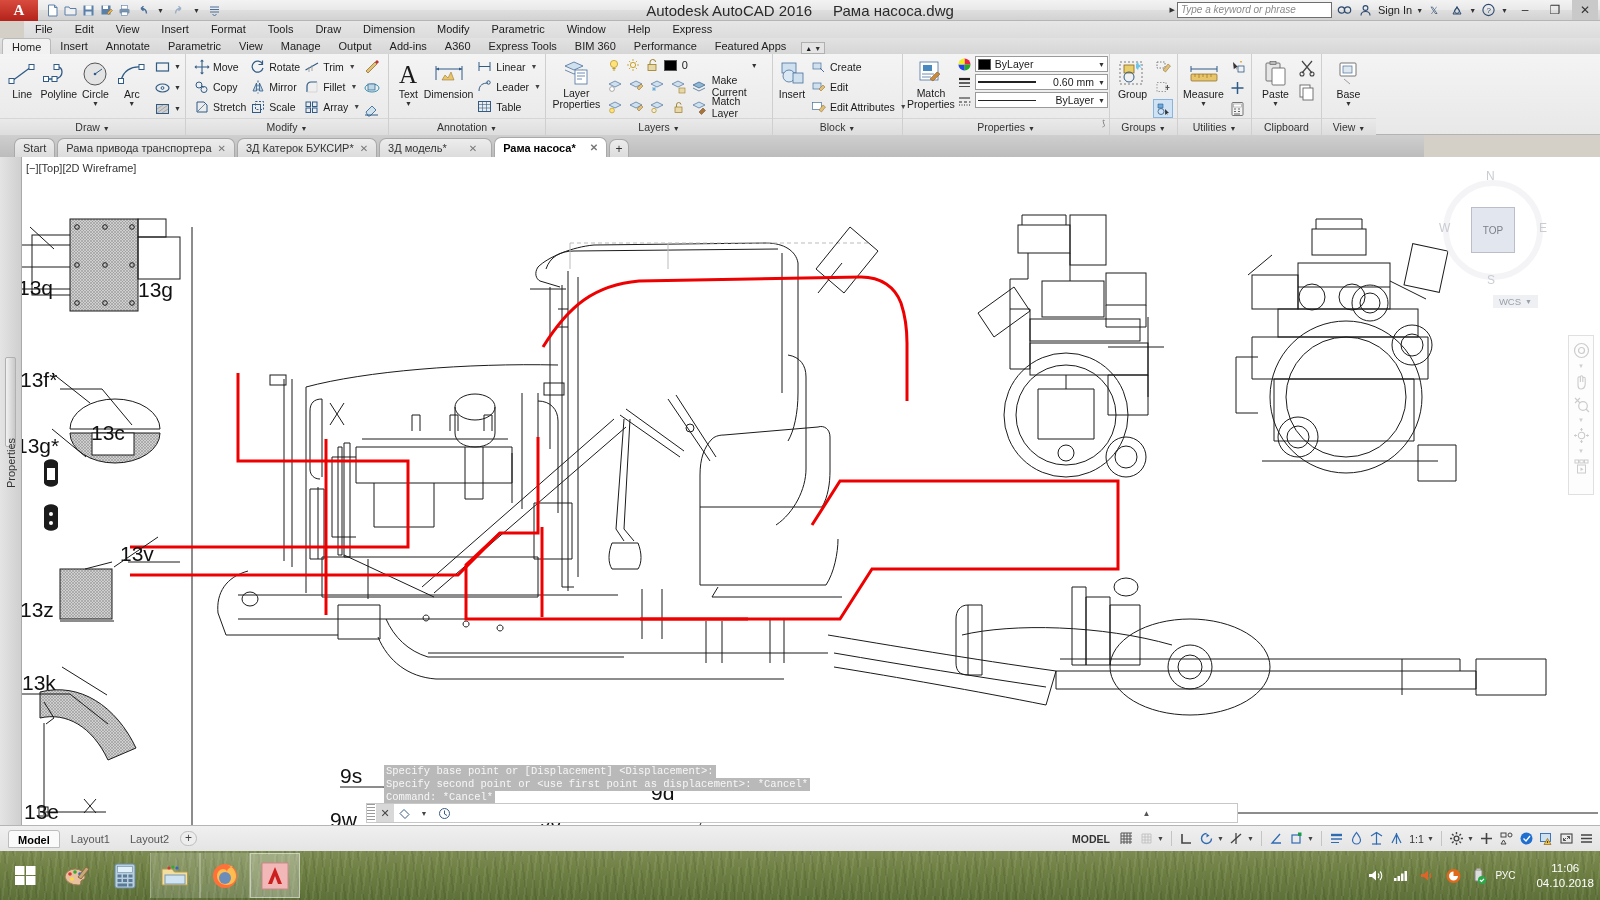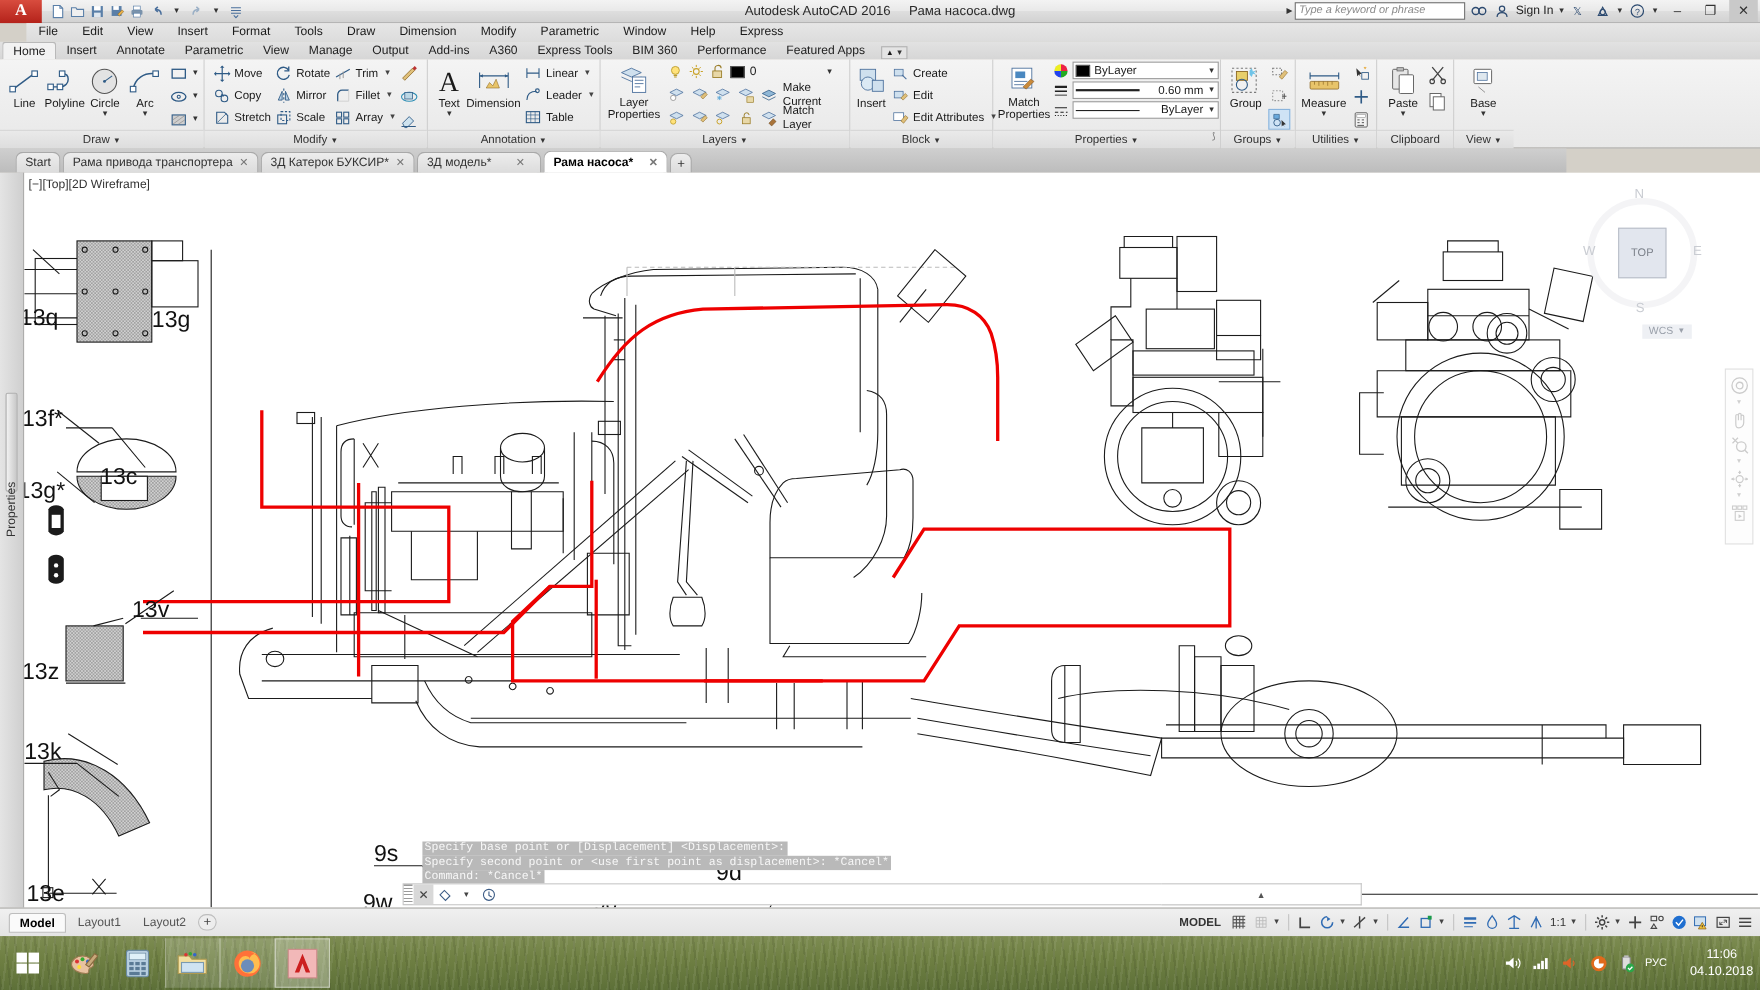--- a/index.html
+++ b/index.html
@@ -24,21 +24,21 @@
     display:flex; align-items:center; justify-content:center; position:relative;
   }
   .appbtn .logoA { color:#fff; font-weight:bold; font-size:15px; line-height:1; font-family:"Liberation Serif",serif;}
   .qat { display:flex; align-items:center; gap:1px; padding-left:6px; }
   .qicon {
     width:17px; height:17px; display:flex; align-items:center; justify-content:center;
     font-size:12px; color:#3a5a84; cursor:default;
   }
   .tb-title {
     position:absolute; left:0; right:0; text-align:center;
-    font-size:12px; color:#2a2a2a; pointer-events:none;
+    font-size:15px; color:#2a2a2a; pointer-events:none;
   }
   .tb-right { margin-left:auto; display:flex; align-items:center; gap:4px; padding-right:2px; }
   .searchbox {
     width:155px; height:16px; border:1px solid #6e6e6e; background:#fff;
     font-size:10px; font-style:italic; color:#8a8a8a; padding:0 3px; line-height:14px;
   }
   .searchwrap { display:flex; align-items:center; gap:2px;}
   .caretmini { font-size:7px; color:#333; }
   .signin { font-size:11px; color:#222; }
   .wbtn { width:26px; height:20px; display:flex; align-items:center; justify-content:center;

